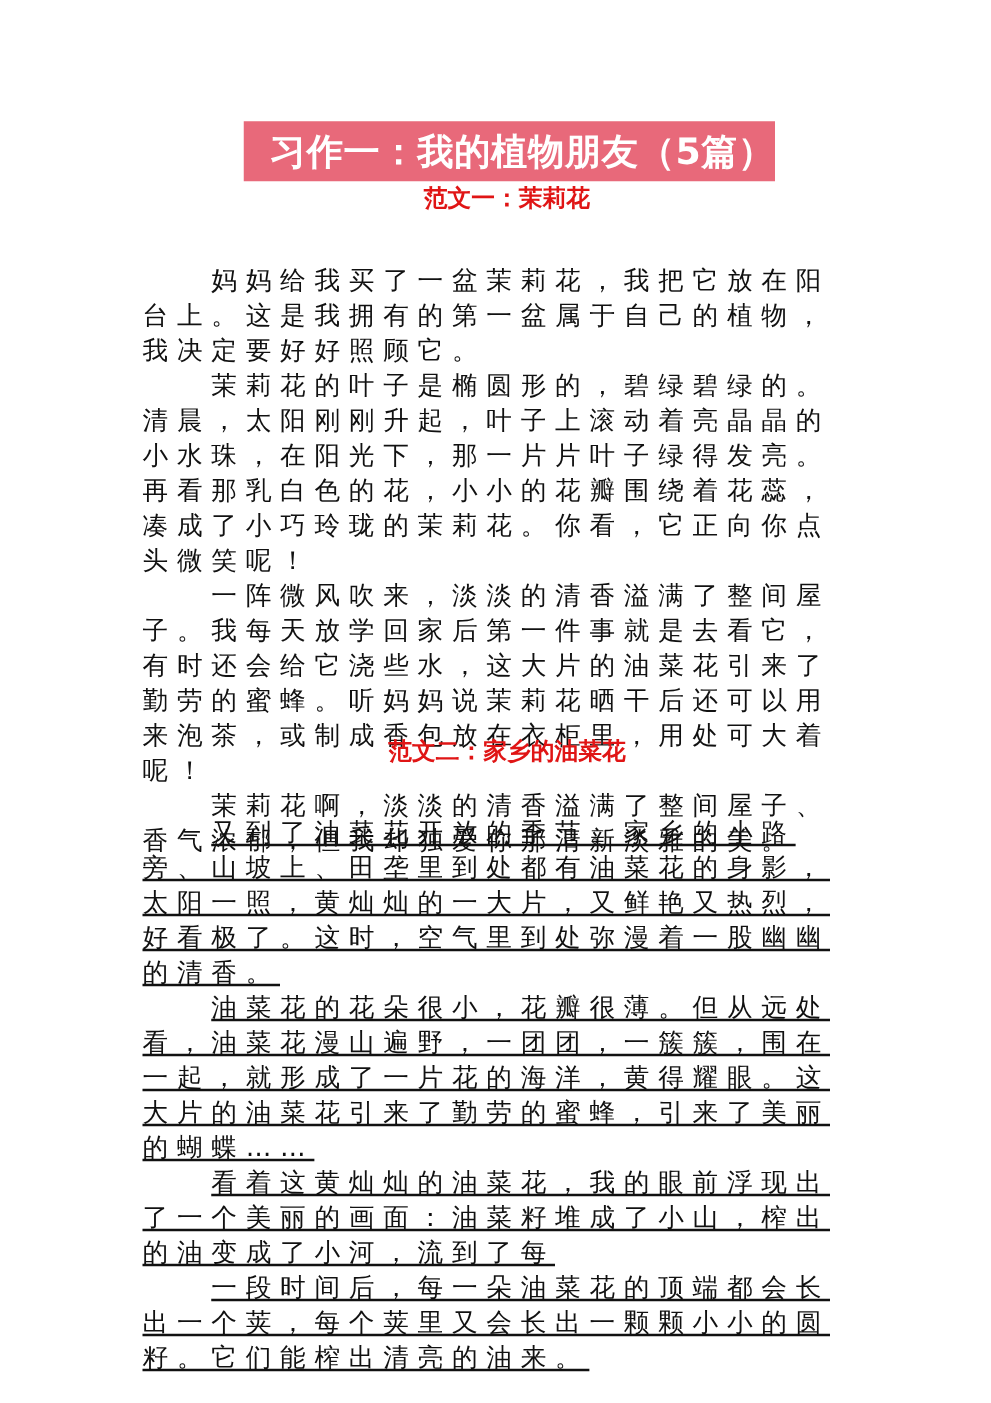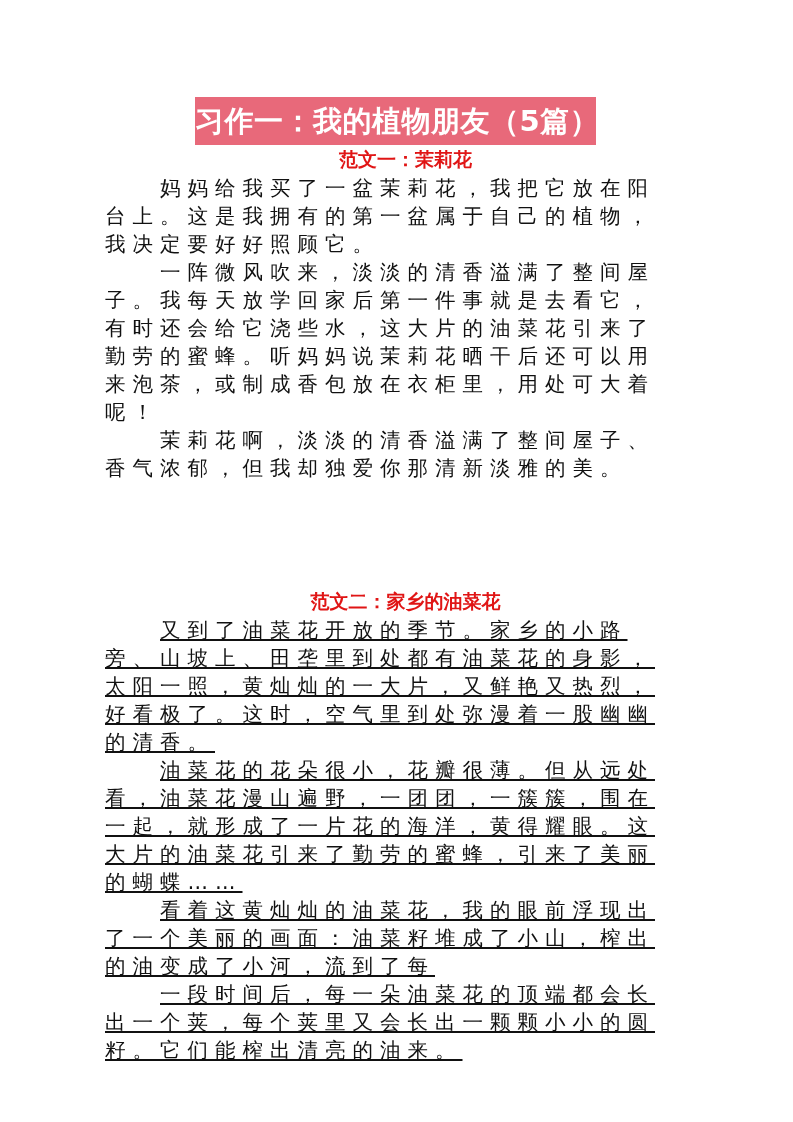--- a/index.html
+++ b/index.html
@@ -24,21 +24,22 @@
     }
     .title-banner {
       position: absolute;
       left: 195px;
       top: 97px;
       width: 401px;
       height: 48px;
       background: #e8697a;
       display: flex;
       align-items: center;
-      justify-content: flex-start;
+      justify-content: flex-end;
+      padding-left: 24px;
     }
     .title-text {
       color: #ffffff;
       font-weight: bold;
       font-size: 29px;
       letter-spacing: 0.5px;
       white-space: nowrap;
       line-height: 48px;
     }
     .essay-heading {
@@ -47,22 +48,23 @@
       width: 793px;
       text-align: center;
       color: #e01515;
       font-weight: bold;
       font-size: 19px;
       line-height: 26px;
       white-space: nowrap;
     }
     .essay-body {
       position: absolute;
-      left: 105px;
+      left: 114px;
       width: 560px;
+      margin-top: 36px;
     }
     .para {
       margin: 0;
       font-size: 20.5px;
       line-height: 28px;
       letter-spacing: 7px;
       text-indent: 55px;
       word-break: break-all;
       color: #111111;
     }
@@ -72,20 +74,21 @@
 
 <div class="page">
 
   <div class="title-banner">
     <span class="title-text">习作一：我的植物朋友（5篇）</span>
   </div>
 
   <div class="essay-heading" style="top:146px;">范文一：茉莉花</div>
   <div class="essay-body" style="top:174px;">
     <p class="para">妈妈给我买了一盆茉莉花，我把它放在阳台上。这是我拥有的第一盆属于自己的植物，我决定要好好照顾它。</p>
+    <p class="para">茉莉花的叶子是椭圆形的，碧绿碧绿的。清晨，太阳刚刚升起，叶子上滚动着亮晶晶的小水珠，在阳光下，那一片片叶子绿得发亮。再看那乳白色的花，小小的花瓣围绕着花蕊，凑成了小巧玲珑的茉莉花。你看，它正向你点头微笑呢！</p>
     <p class="para">一阵微风吹来，淡淡的清香溢满了整间屋子。我每天放学回家后第一件事就是去看它，有时还会给它浇些水，这大片的油菜花引来了勤劳的蜜蜂。听妈妈说茉莉花晒干后还可以用来泡茶，或制成香包放在衣柜里，用处可大着呢！</p>
     <p class="para">茉莉花啊，淡淡的清香溢满了整间屋子、香气浓郁，但我却独爱你那清新淡雅的美。</p>
   </div>
 
   <div class="essay-heading" style="top:588px;">范文二：家乡的油菜花</div>
   <div class="essay-body" style="top:616px;text-decoration:underline;">
     <p class="para">又到了油菜花开放的季节。家乡的小路旁、山坡上、田垄里到处都有油菜花的身影，太阳一照，黄灿灿的一大片，又鲜艳又热烈，好看极了。这时，空气里到处弥漫着一股幽幽的清香。</p>
     <p class="para">油菜花的花朵很小，花瓣很薄。但从远处看，油菜花漫山遍野，一团团，一簇簇，围在一起，就形成了一片花的海洋，黄得耀眼。这大片的油菜花引来了勤劳的蜜蜂，引来了美丽的蝴蝶……</p>
     <p class="para">看着这黄灿灿的油菜花，我的眼前浮现出了一个美丽的画面：油菜籽堆成了小山，榨出的油变成了小河，流到了每</p>
     <p class="para">一段时间后，每一朵油菜花的顶端都会长出一个荚，每个荚里又会长出一颗颗小小的圆籽。它们能榨出清亮的油来。</p>

